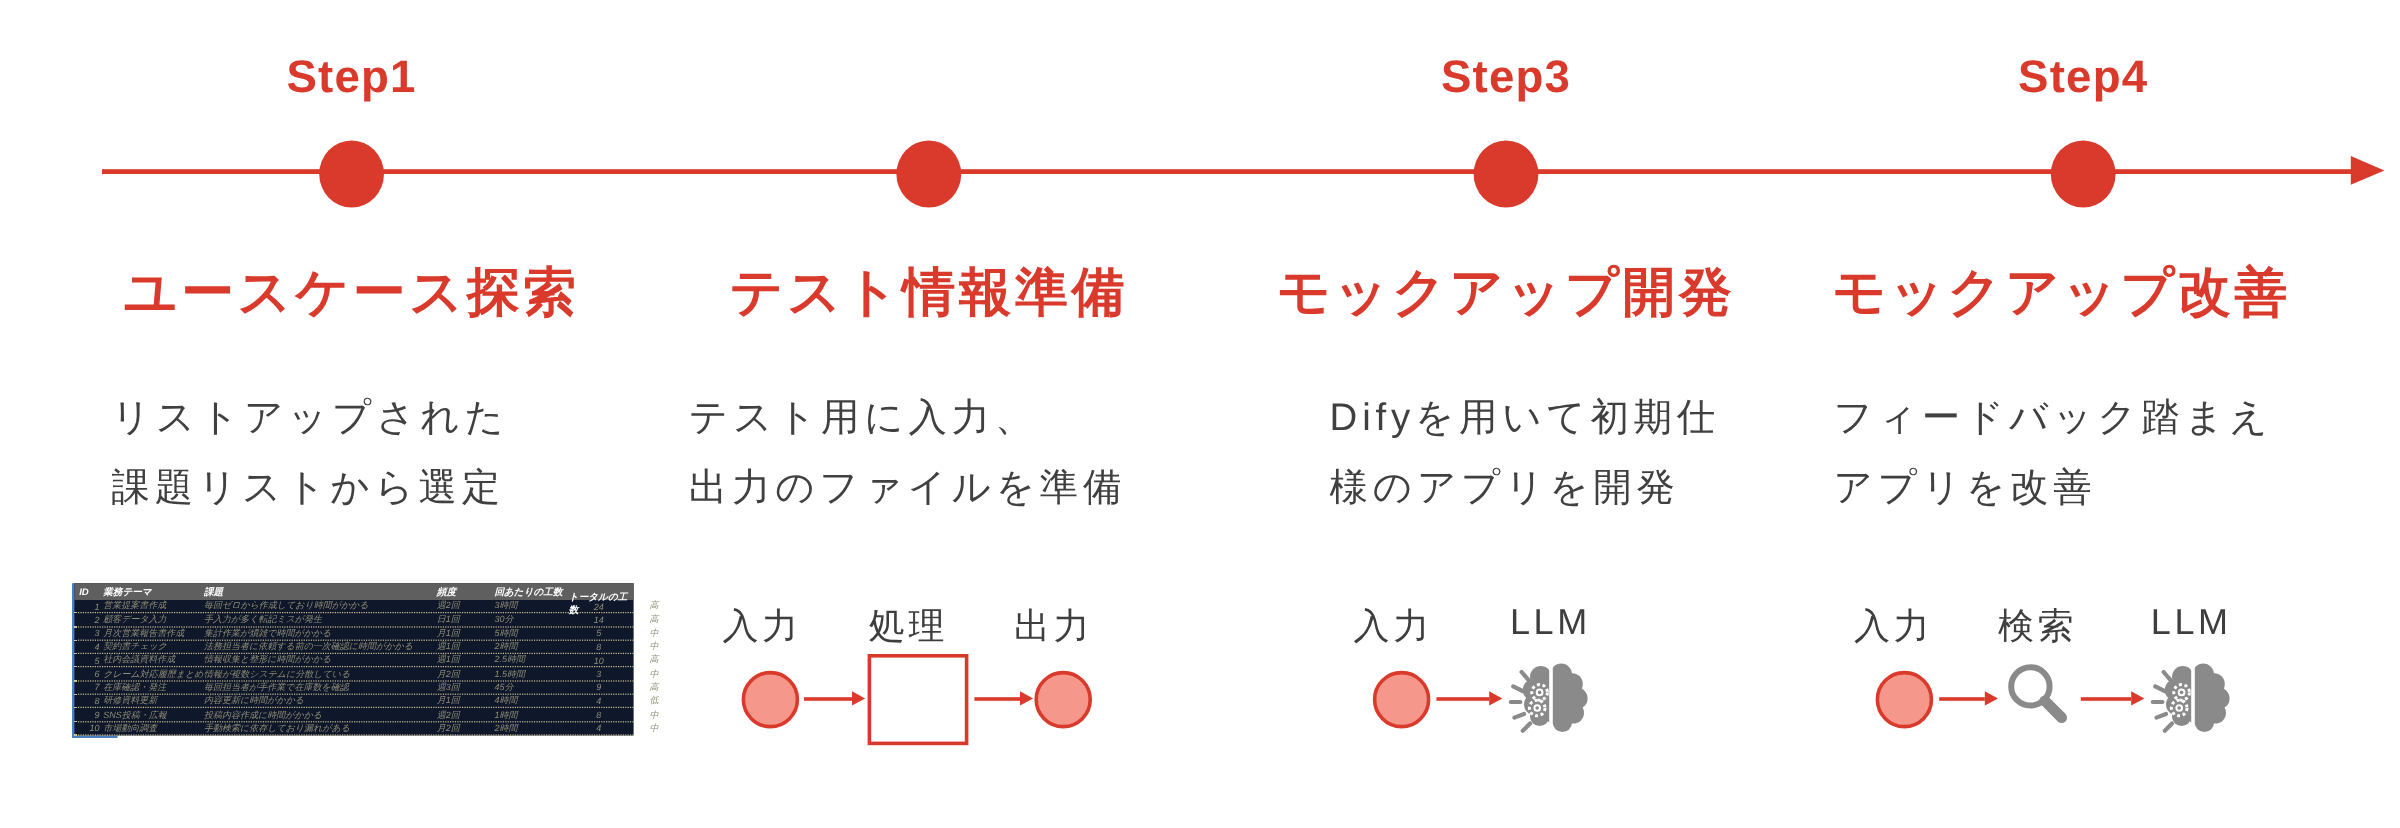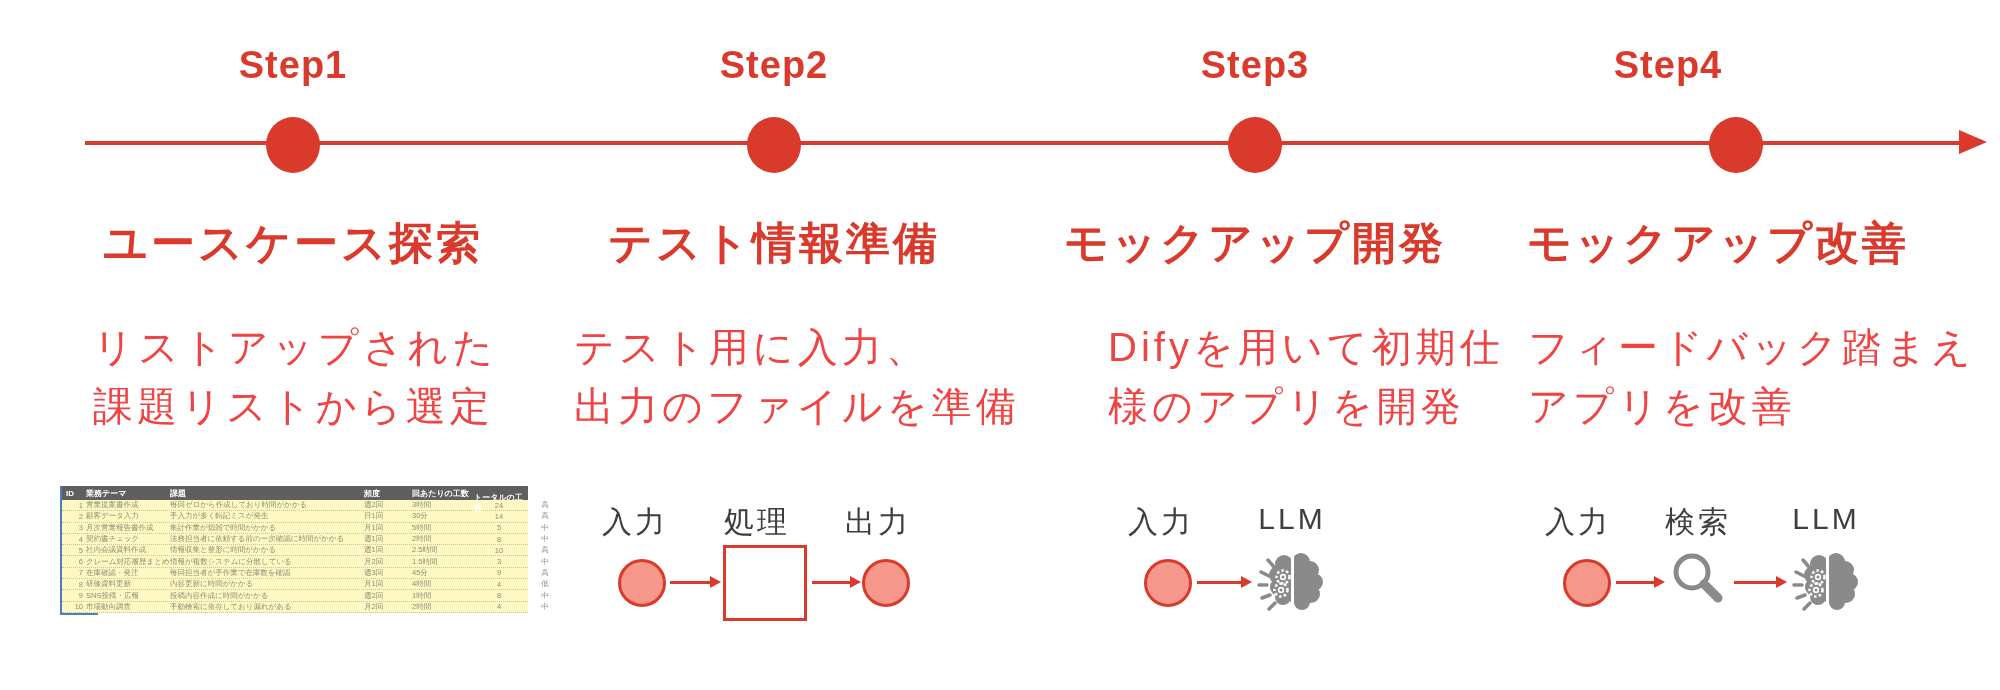--- a/index.html
+++ b/index.html
@@ -10,25 +10,25 @@
   
   .tl-line{position:absolute;left:85px;top:141px;width:1880px;height:4px;background:#d93a2b;}
   .tl-head{position:absolute;left:1959px;top:130px;width:0;height:0;
     border-left:28px solid #d93a2b;border-top:12px solid transparent;border-bottom:12px solid transparent;}
   .tl-dot{position:absolute;top:117px;width:54px;height:56px;border-radius:50%;background:#d93a2b;}
   
   .step-label{position:absolute;top:44px;width:480px;text-align:center;
     font-size:38px;font-weight:bold;color:#d93a2b;letter-spacing:1px;}
   .step-title{position:absolute;top:214px;width:480px;text-align:center;
     font-size:44px;font-weight:bold;color:#d93a2b;letter-spacing:3px;white-space:nowrap;}
-  .step-desc{position:absolute;top:318px;font-size:40px;color:#ef4444;
+  .step-desc{position:absolute;top:318px;font-size:32px;color:#404040;
     letter-spacing:4px;line-height:59px;font-weight:500;white-space:nowrap;}
   
-  .sheet{position:absolute;left:62px;top:486px;width:466px;background:#fef9c3;
-    font-size:7.5px;color:#8f8d76;box-sizing:border-box;}
+  .sheet{position:absolute;left:62px;top:486px;width:466px;background:#0f172a;
+    font-size:7.5px;color:#8f8d76;box-sizing:border-box;font-style:italic;}
   .sheet-blue-left{position:absolute;left:60px;top:486px;width:3px;height:128px;background:#4d7ebf;}
   .sheet-blue-bottom{position:absolute;left:60px;top:613px;width:38px;height:2px;background:#4d7ebf;}
   .sheet-header{display:flex;align-items:center;height:14px;background:#5f5f5f;color:#ffffff;
     font-weight:bold;font-size:8px;}
   .sheet-row{display:flex;align-items:center;height:10.3px;border-bottom:1px dotted #cfc193;
     white-space:nowrap;}
   .c-id{width:24px;text-align:right;padding-right:3px;box-sizing:border-box;flex:none;}
   .sheet-header .c-id{text-align:left;padding-left:4px;}
   .c-theme{width:84px;flex:none;overflow:hidden;}
   .c-issue{width:194px;flex:none;overflow:hidden;}
@@ -55,23 +55,22 @@
 <div class="canvas">
 
   <div class="tl-line"></div>
   <div class="tl-head"></div>
   <div class="tl-dot" style="left:266px"></div>
   <div class="tl-dot" style="left:747px"></div>
   <div class="tl-dot" style="left:1228px"></div>
   <div class="tl-dot" style="left:1709px"></div>
 
   <div class="step-label" style="left:53px">Step1</div>
-  <div class="step-label" style="left:534px">Step2</div>
   <div class="step-label" style="left:1015px">Step3</div>
-  <div class="step-label" style="left:1428px">Step4</div>
+  <div class="step-label" style="left:1496px">Step4</div>
 
   <div class="step-title" style="left:53px">ユースケース探索</div>
   <div class="step-title" style="left:534px">テスト情報準備</div>
   <div class="step-title" style="left:1015px">モックアップ開発</div>
   <div class="step-title" style="left:1478px">モックアップ改善</div>
 
   <div class="step-desc" style="left:93px">
     <div>リストアップされた</div>
     <div>課題リストから選定</div>
   </div>

